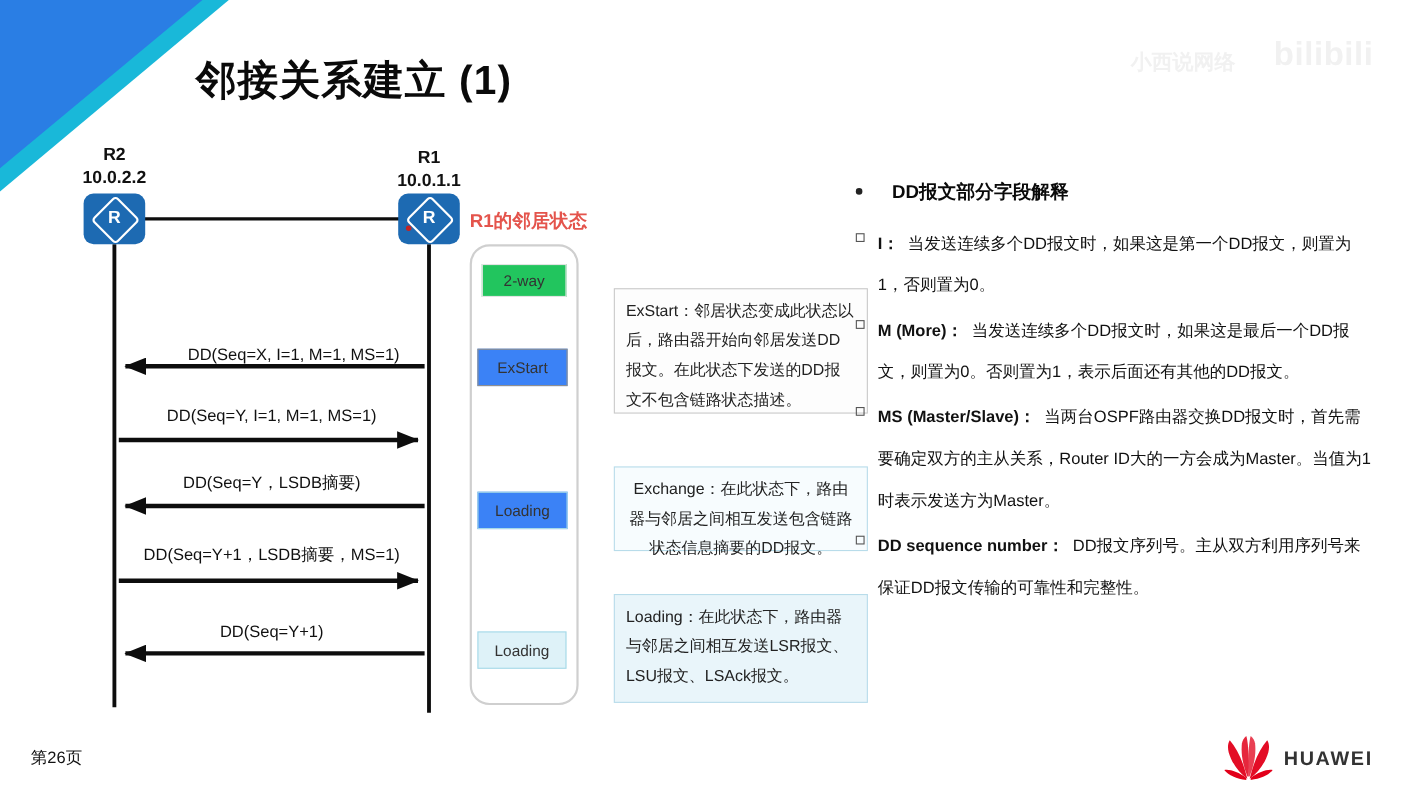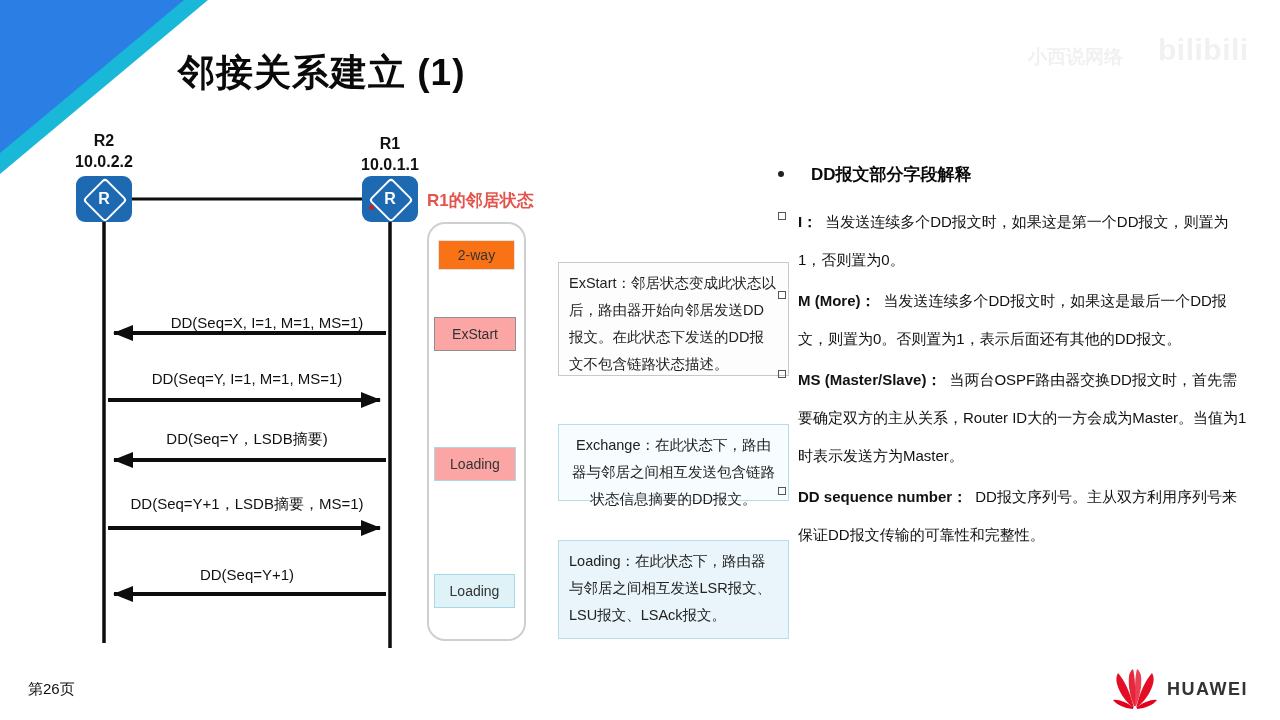--- a/index.html
+++ b/index.html
@@ -40,24 +40,24 @@
     left:104px;width:286px;text-align:center;font-size:15px;color:#111;
     white-space:nowrap;
   }
   
   .state-caption{left:427px;top:189px;font-size:17px;font-weight:bold;color:#e4544c;white-space:nowrap;}
   .state-panel{
     left:427px;top:222px;width:95px;height:415px;background:#fff;
     border:2px solid #cfcfcf;border-radius:18px;
   }
   .state-box{
-    text-align:center;font-size:14px;color:#333;background:#fca5a5;
+    text-align:center;font-size:14px;color:#333;background:#3b82f6;
     display:flex;align-items:center;justify-content:center;
   }
-  .state-2way{left:438px;top:240px;width:75px;height:28px;background:#f97316;border:1px solid #e3e3e3;}
+  .state-2way{left:438px;top:240px;width:75px;height:28px;background:#22c55e;border:1px solid #e3e3e3;}
   .state-exstart{left:434px;top:317px;width:80px;height:32px;border:1px solid #8f8f8f;}
   .state-exchange{left:434px;top:447px;width:80px;height:32px;border:1px solid #a6d9e8;}
   .state-loading{left:434px;top:574px;width:79px;height:32px;border:1px solid #a6d9e8;background:#def2f8;}
   
   .callout{
     left:558px;width:231px;padding:7px 10px;font-size:14.5px;line-height:27px;color:#222;
     box-sizing:border-box;
   }
   .callout-exstart{top:262px;height:114px;background:#fdfdfd;border:1px solid #c9c9c9;}
   .callout-exchange{top:424px;height:77px;background:#f7fcfe;border:1px solid #b8dcea;text-align:center;}

